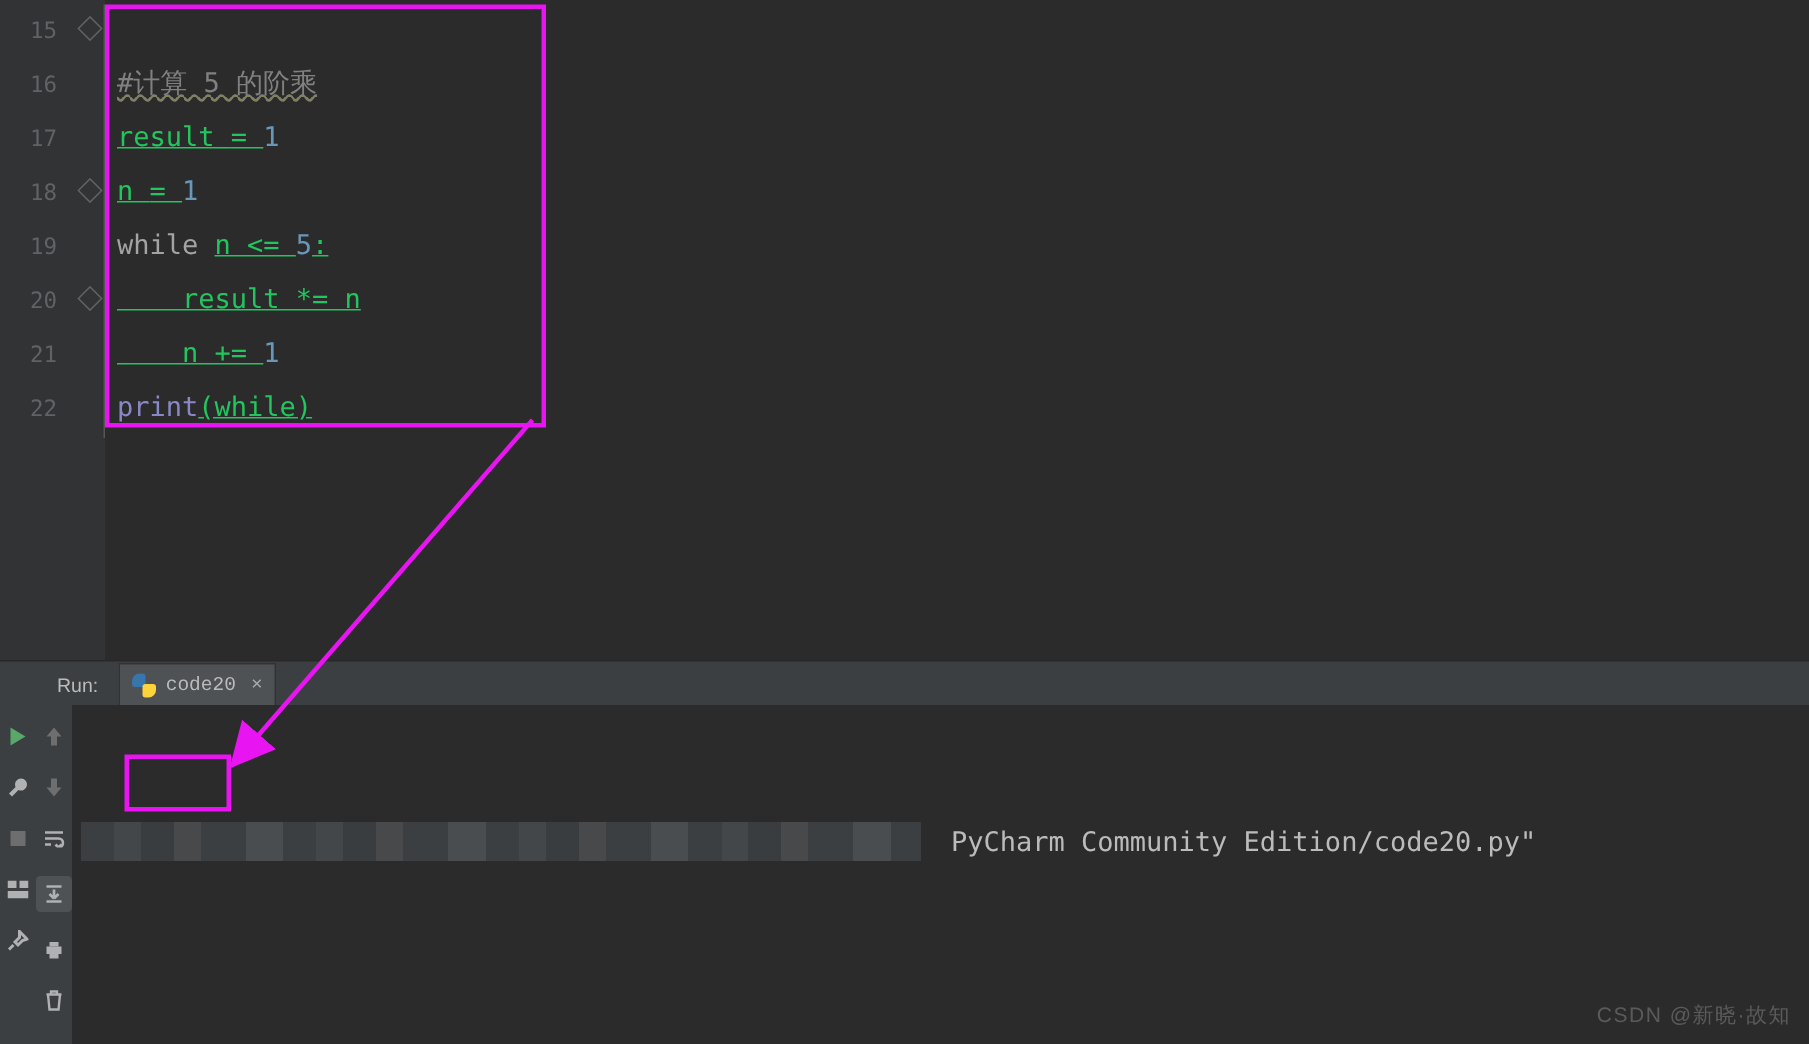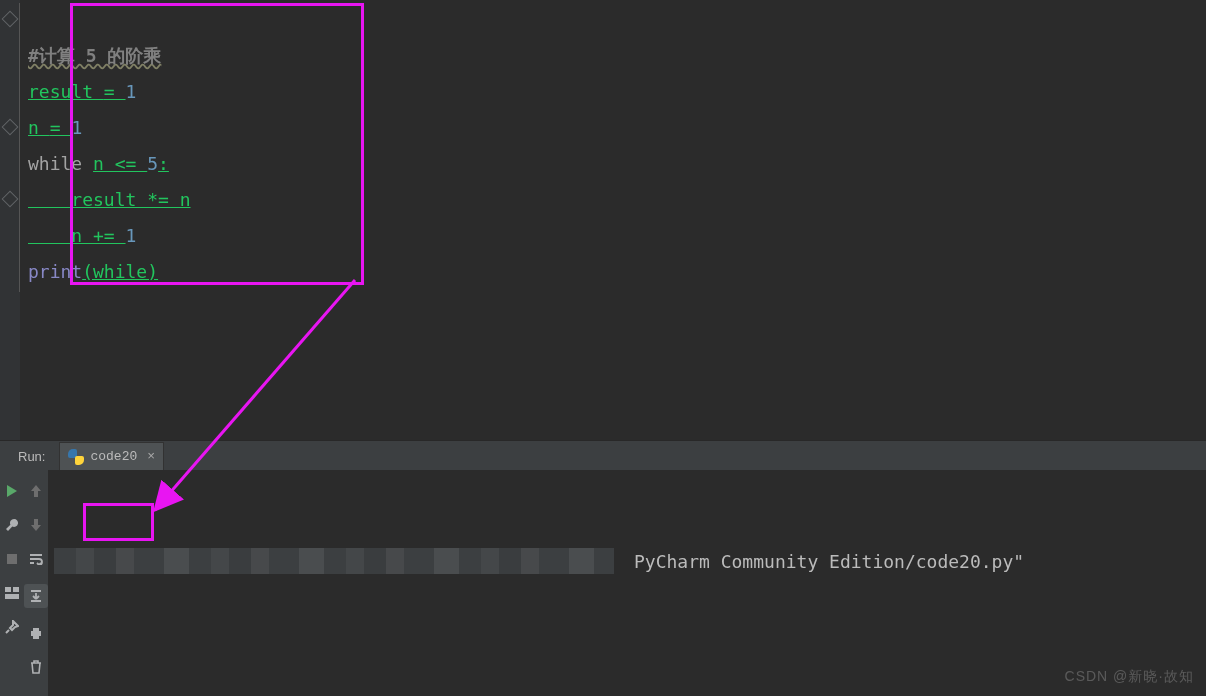--- a/index.html
+++ b/index.html
@@ -59,21 +59,21 @@
   .code {
     flex: 1;
     padding-top: 2px;
     padding-left: 8px;
     font-size: 18px;
     line-height: 36px;
     white-space: pre;
     font-family: "Consolas","Menlo",monospace;
   }
   .tok-comment { color: #808080; }
-  .tok-comment.wavy { text-decoration: underline wavy #808065; text-decoration-skip-ink: none; font-weight: bold;}
+  .tok-comment.wavy { text-decoration: underline wavy #808065; text-decoration-skip-ink: none;}
   .tok-keyword { color: #a3a3a3; }
   .tok-builtin { color: #8888c6; }
   .tok-num { color: #6897bb; }
   .tok-default { color: #22c55e; text-decoration: underline; }
 
   .code-frame {
     position: absolute;
     top: 3px;
     left: 70px;
     width: 288px;
@@ -98,21 +98,21 @@
     height: 30px;
     background: #3c3f41;
     border-top: 1px solid #282828;
     border-bottom: 1px solid #282828;
     display: flex;
     align-items: center;
     color: #bbbbbb;
     font-family: sans-serif;
     font-size: 13px;
   }
-  .run-label { padding: 0 14px 0 18px; }
+  .run-label { padding: 0 14px 0 18px; margin-left: 20px; }
   .run-tab {
     height: 28px;
     display: flex;
     align-items: center;
     background: #4e5254;
     border: 1px solid #323232;
     border-bottom: 1px solid #4e5254;
     padding: 0 8px;
     gap: 6px;
     margin-top: 1px;
@@ -190,20 +190,30 @@
     font-family: sans-serif;
     font-size: 14px;
     letter-spacing: 1px;
   }
   svg.arrow { position:absolute; pointer-events:none; }
 </style>
 </head>
 <body>
 
 <div class="editor-area">
+  <div class="gutter">
+    <div>15</div>
+    <div>16</div>
+    <div>17</div>
+    <div>18</div>
+    <div>19</div>
+    <div>20</div>
+    <div>21</div>
+    <div>22</div>
+  </div>
   <div class="fold-col">
     <div class="vline"></div>
     <div class="fold-mark" style="top:13px;"></div>
     <div class="fold-mark" style="top:121px;"></div>
     <div class="fold-mark" style="top:193px;"></div>
   </div>
   <div class="code">
 <span class="tok-comment wavy">#计算 5 的阶乘</span>
 <span class="tok-default">result </span><span class="tok-default">= </span><span class="tok-num">1</span>
 <span class="tok-default">n </span><span class="tok-default">= </span><span class="tok-num">1</span>

